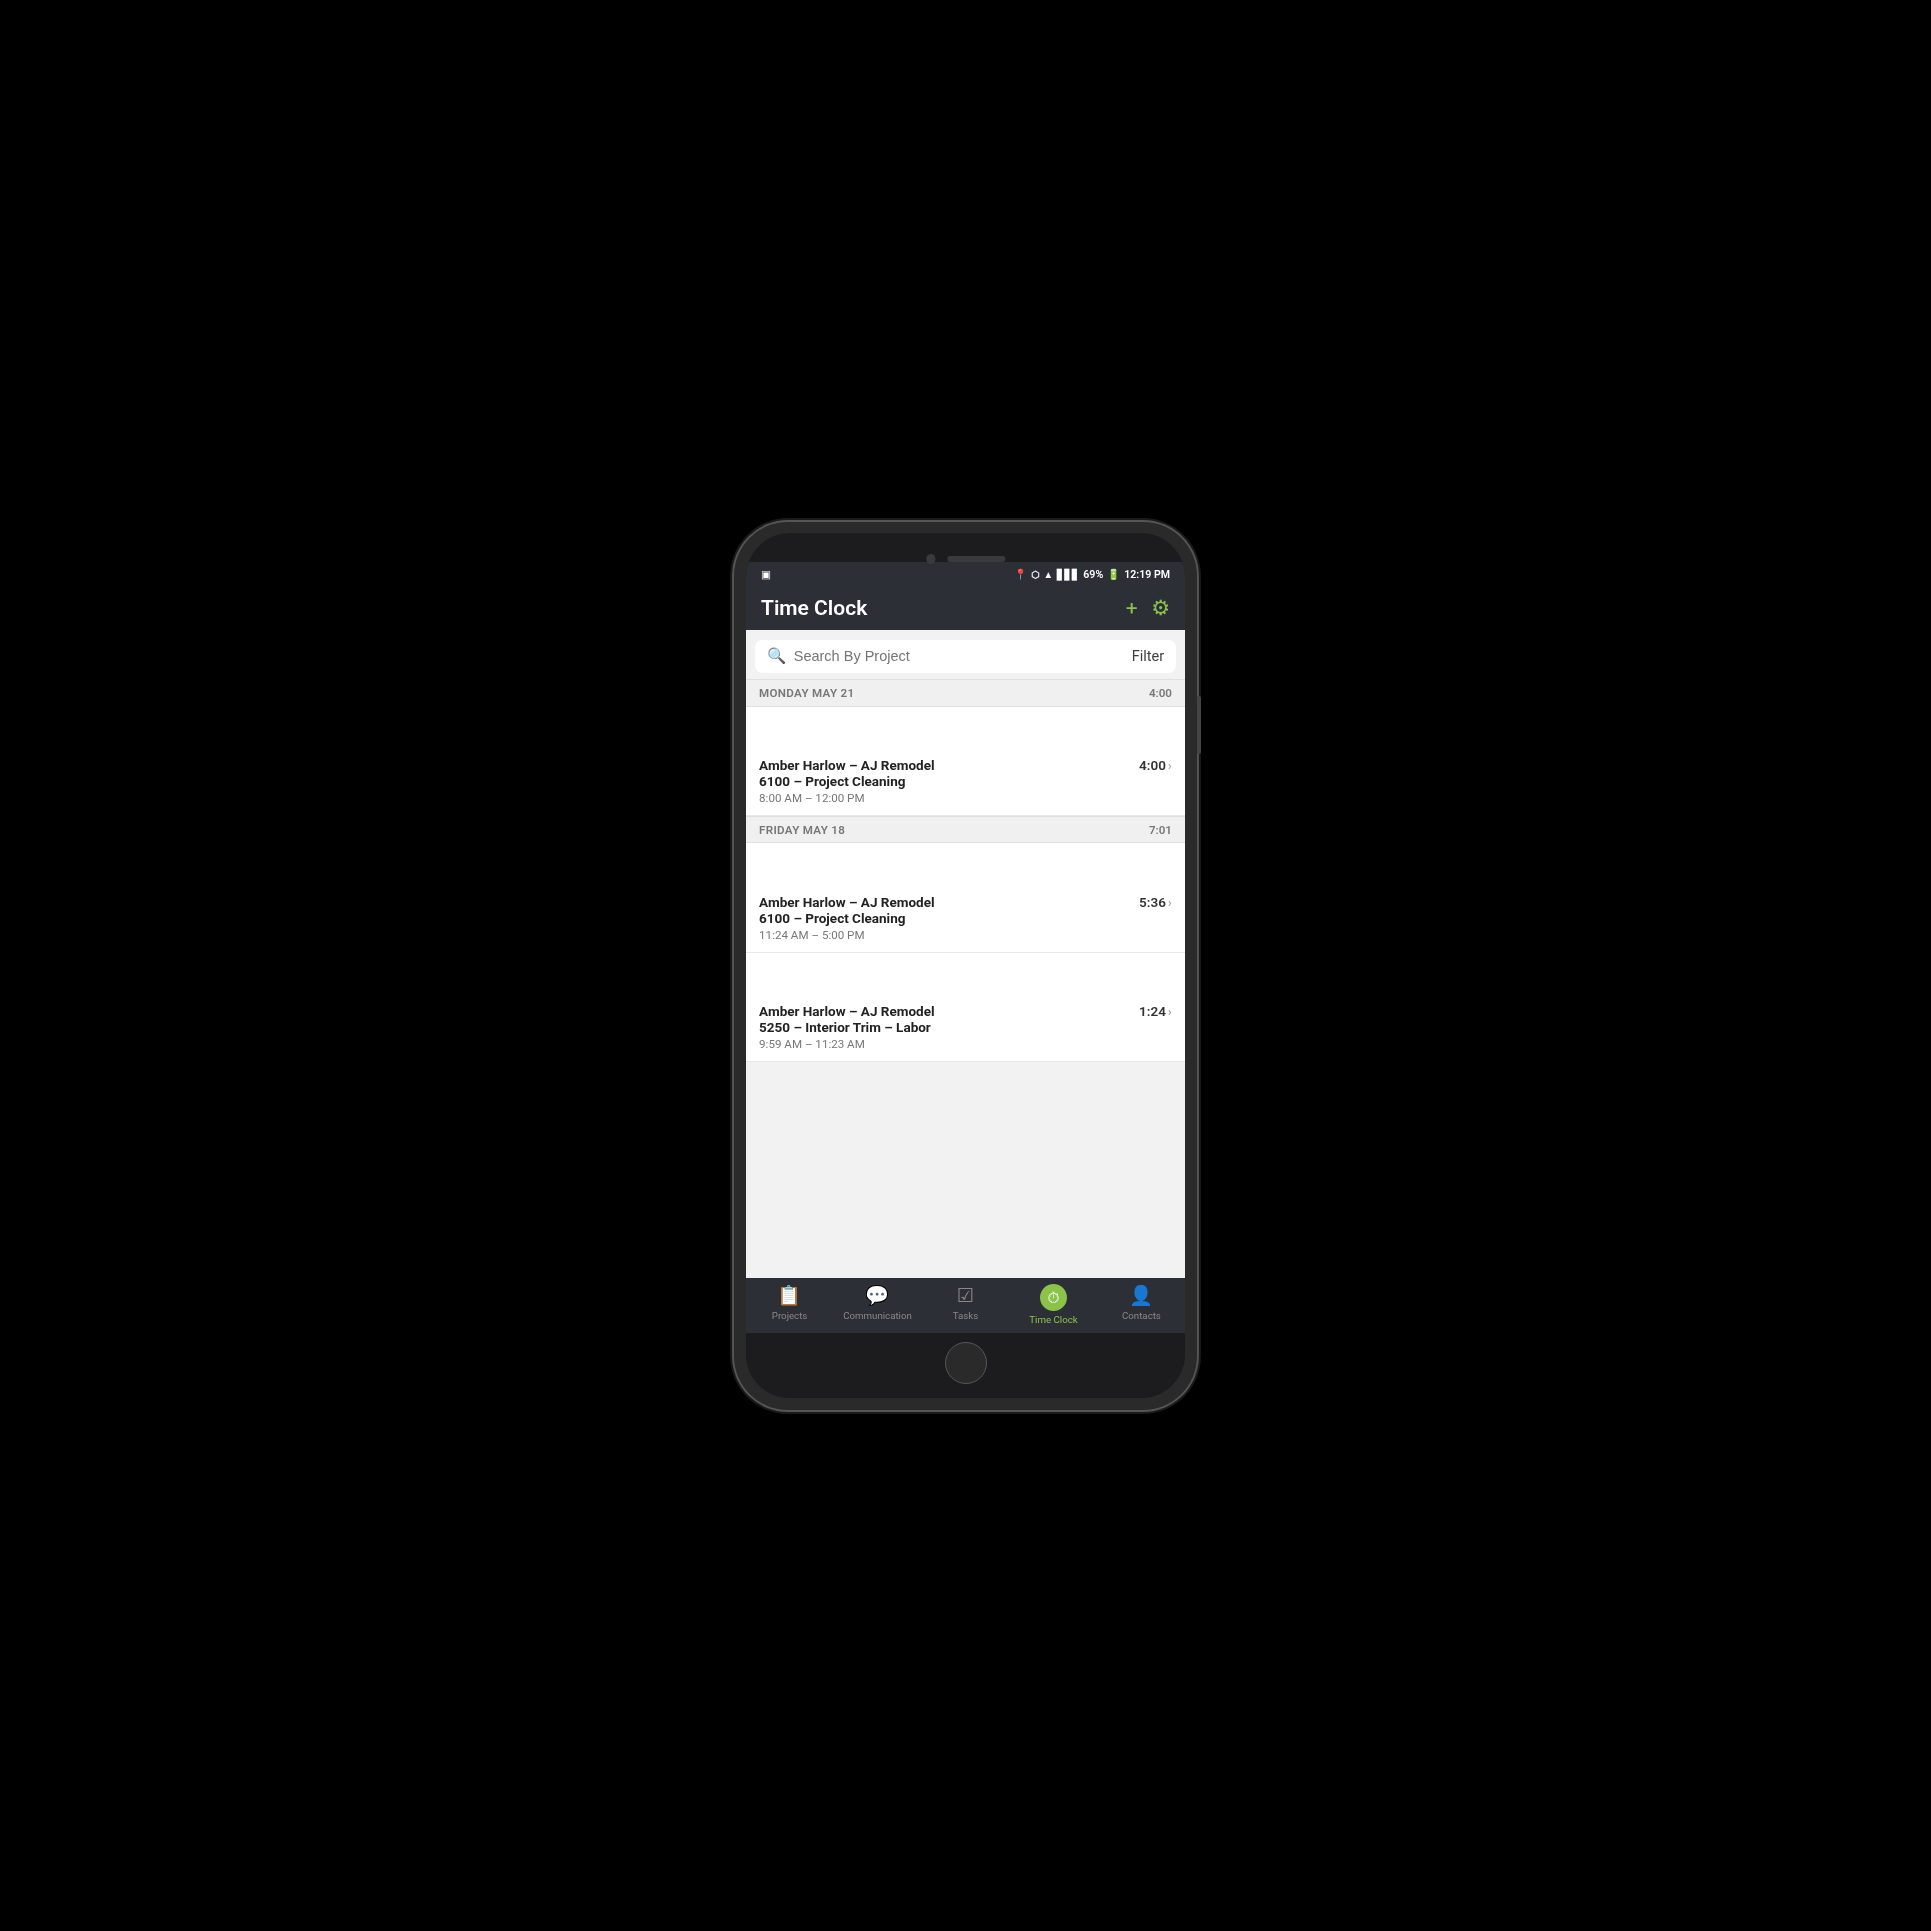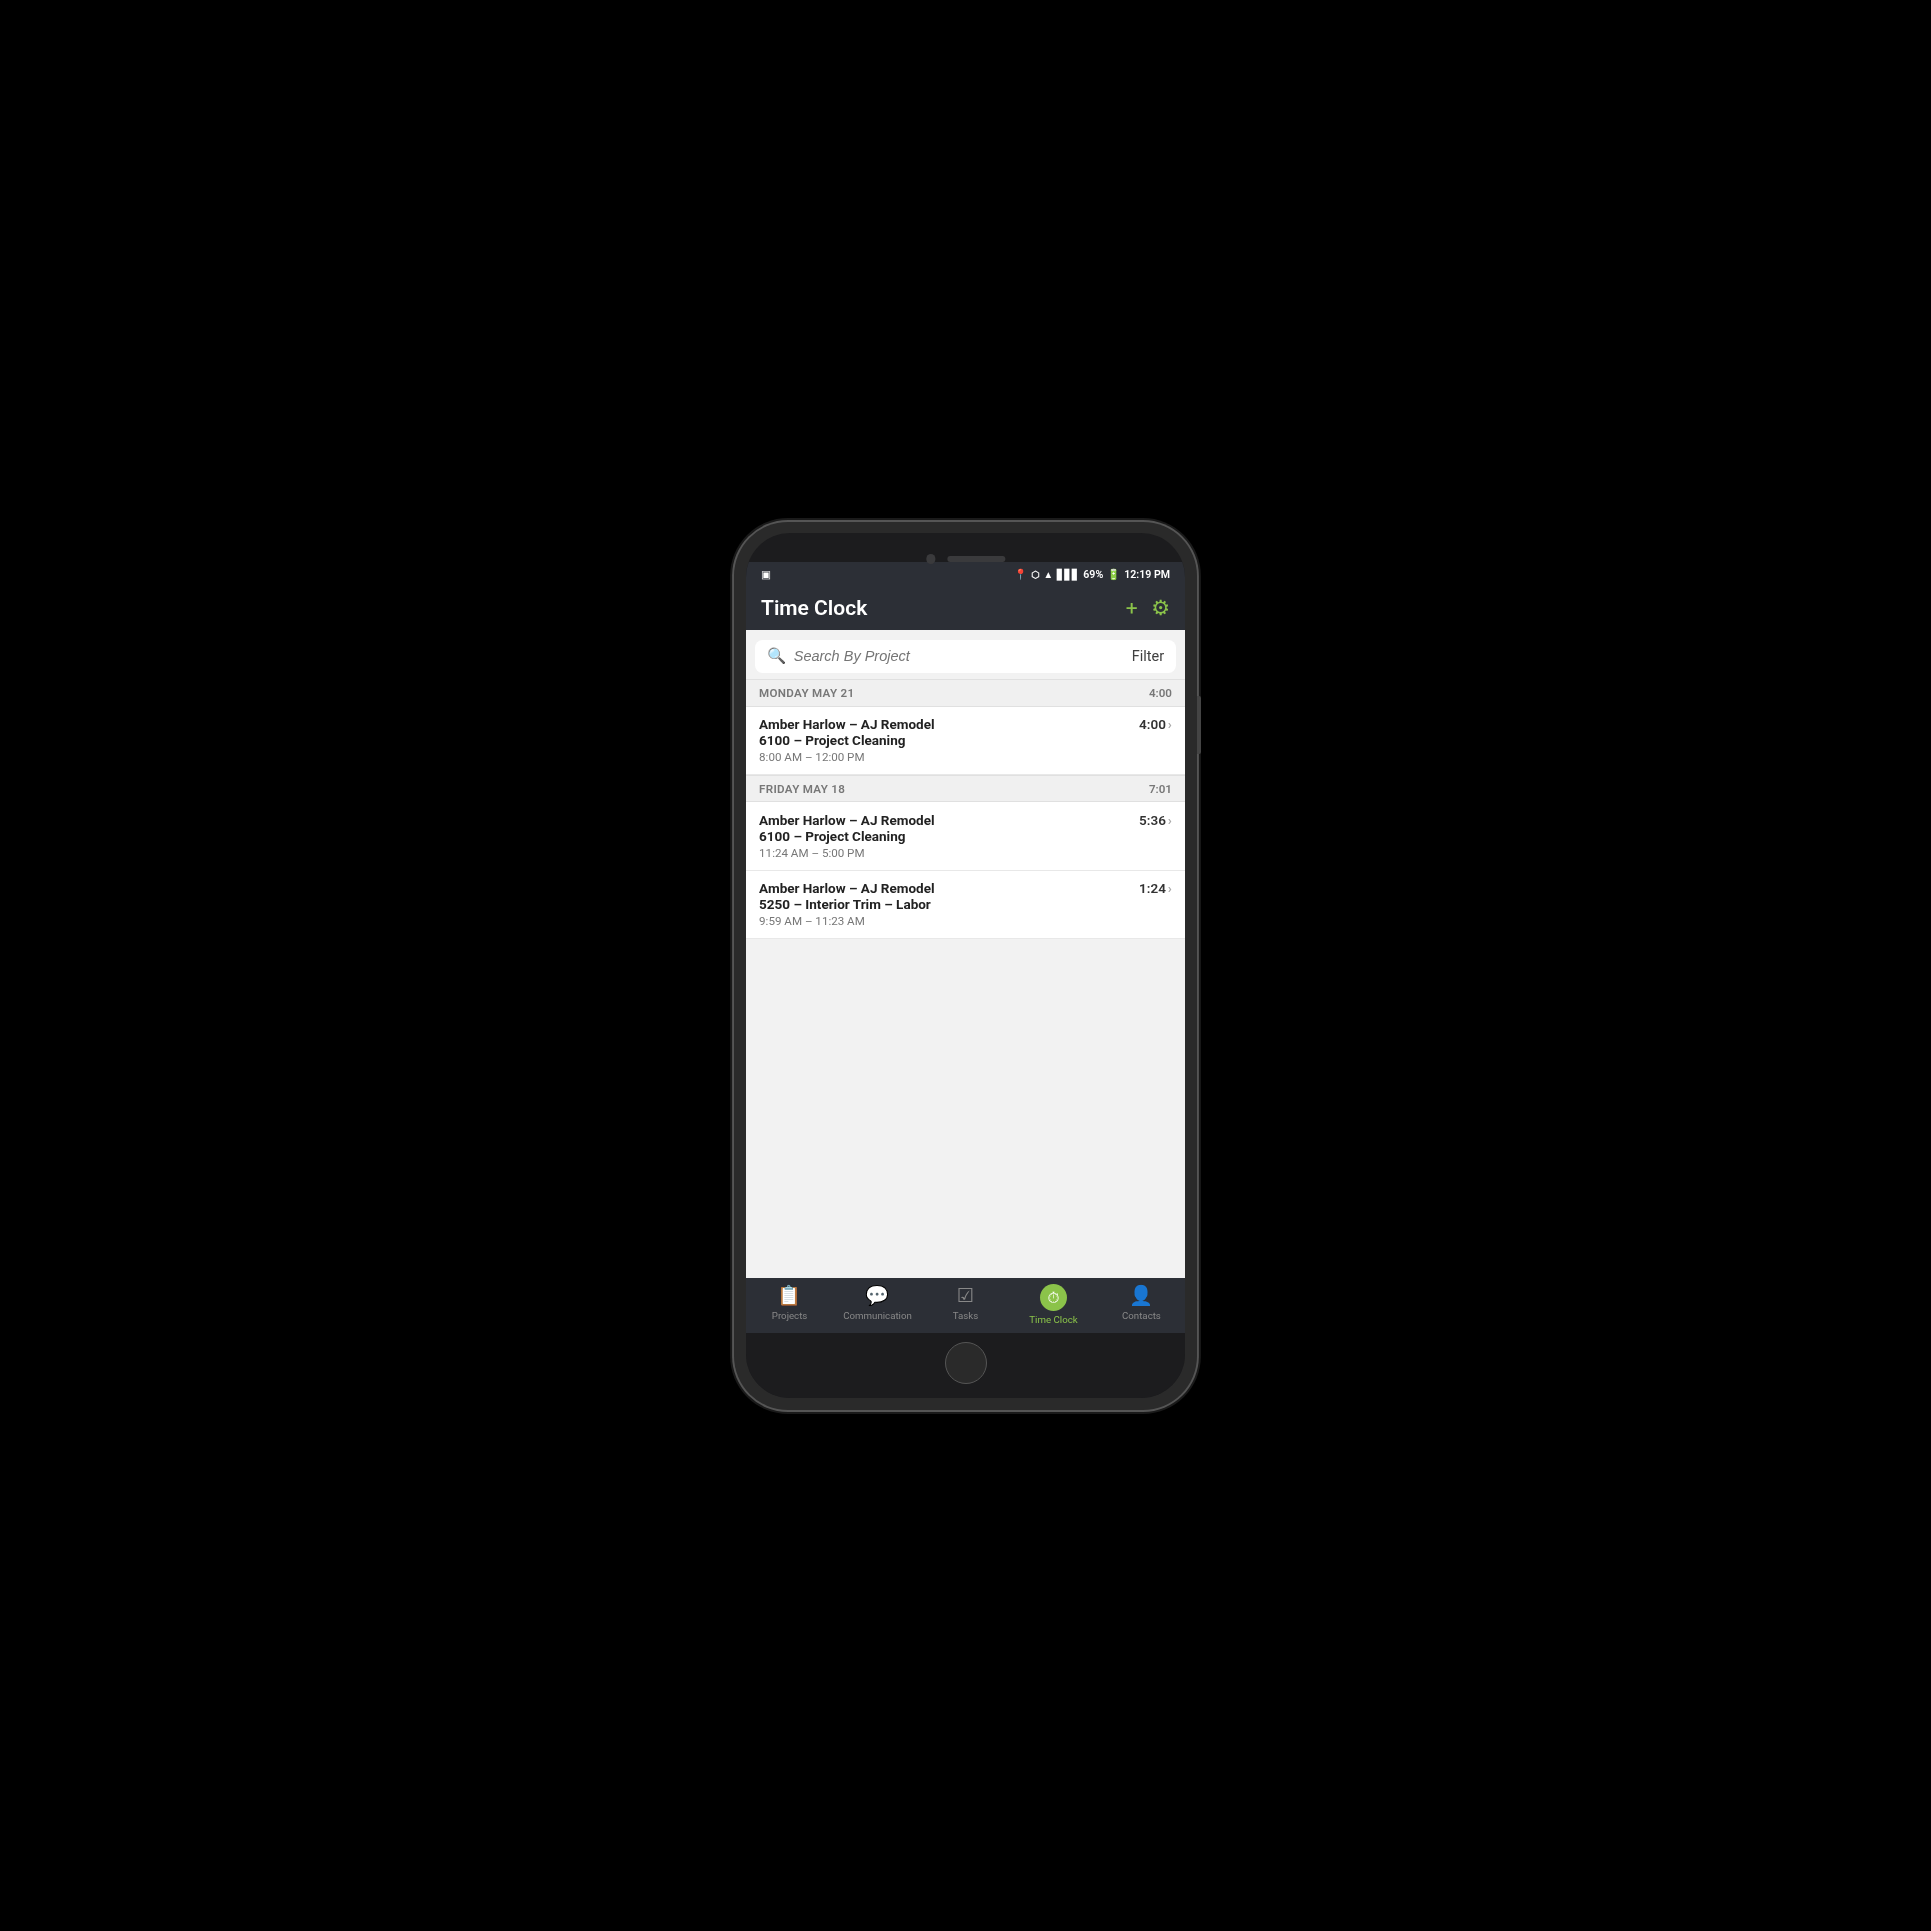--- a/index.html
+++ b/index.html
@@ -170,21 +170,20 @@
       color: #aaa;
       font-size: 15.4px;
     }
     .search-input {
       flex: 1;
       border: none;
       outline: none;
       font-size: 14.5px;
       color: #888;
       background: transparent;
-      font-style: italic;
     }
     .filter-btn {
       color: #404040;
       font-size: 14.5px;
       font-weight: 400;
       cursor: pointer;
     }
 
     
     .entries-list {
@@ -206,20 +205,21 @@
     }
     .entry-time {
       font-size: 11.6px;
       color: #777;
       margin-top: 1.9px;
     }
     .entry-row {
       display: flex;
       justify-content: space-between;
       align-items: flex-start;
+      margin-top: 41px;
     }
     .entry-info { flex: 1; }
     .entry-duration {
       font-size: 13.5px;
       font-weight: 600;
       color: #333;
       display: flex;
       align-items: center;
       gap: 1.9px;
       white-space: nowrap;

